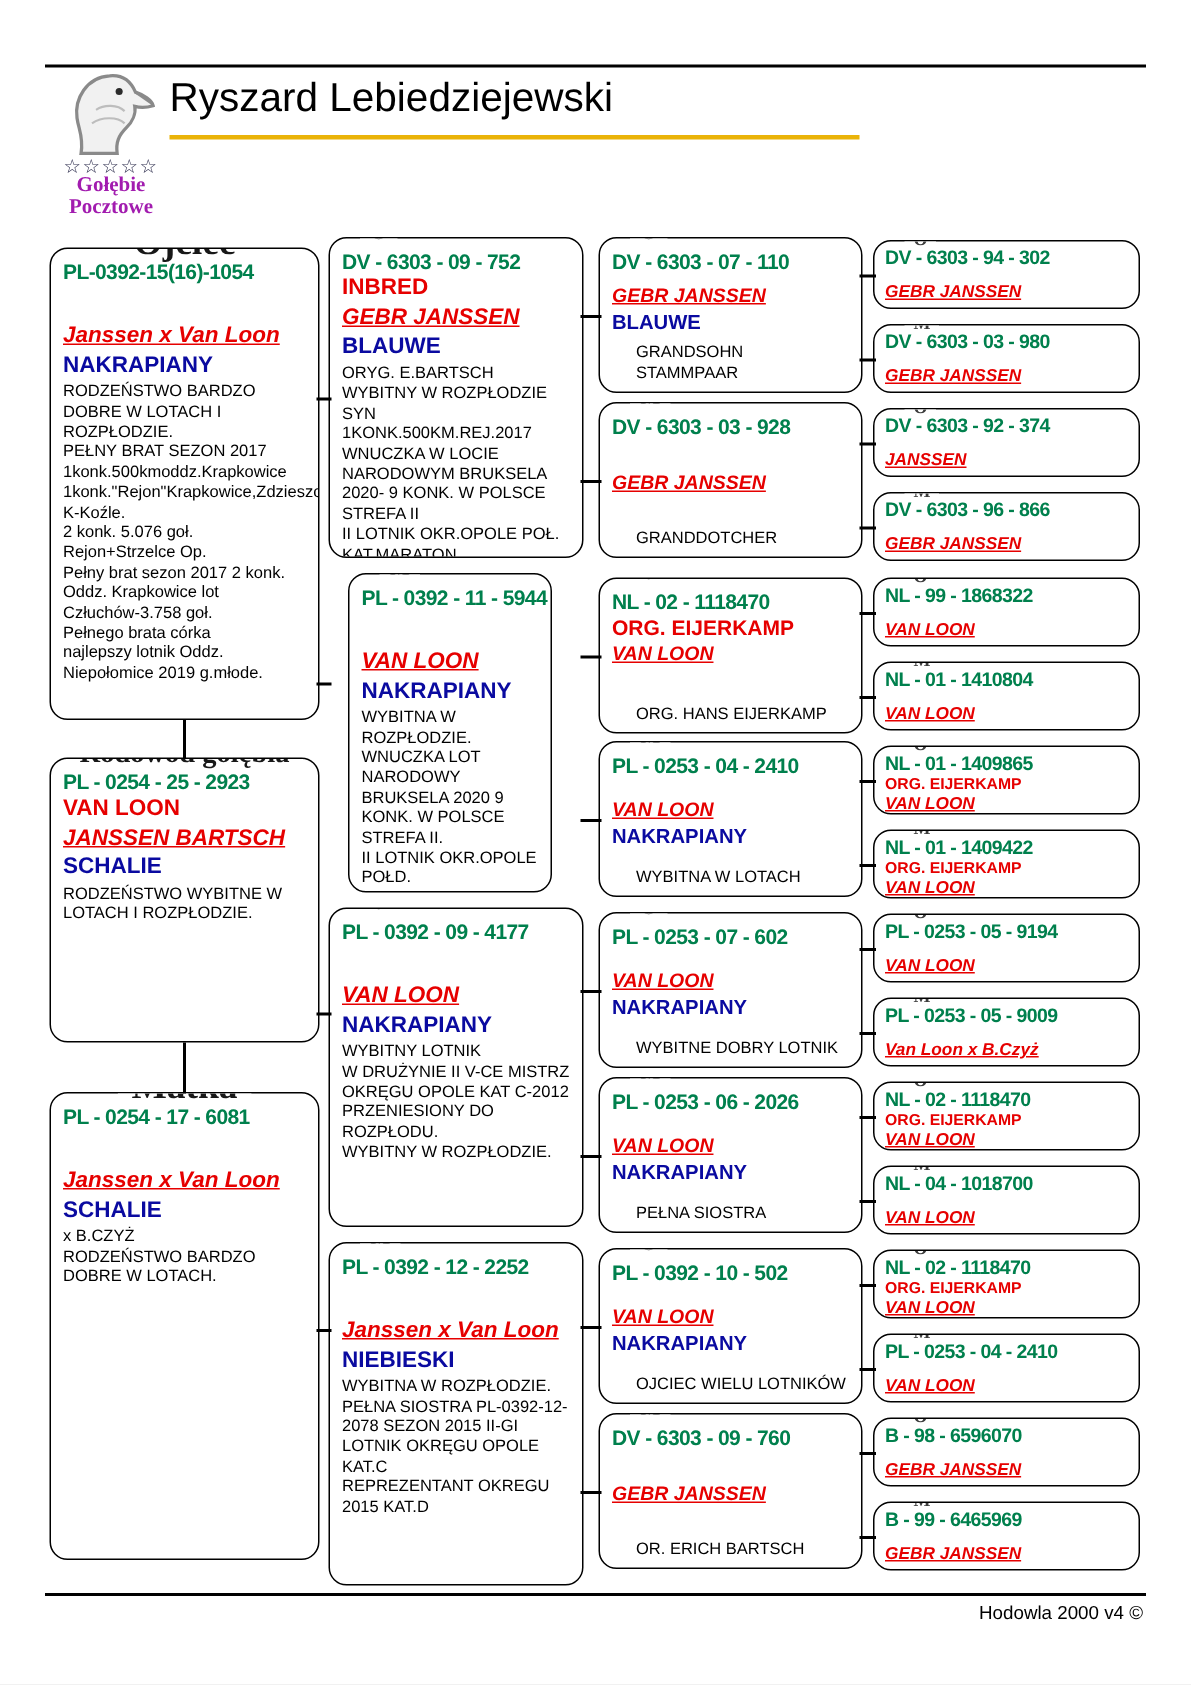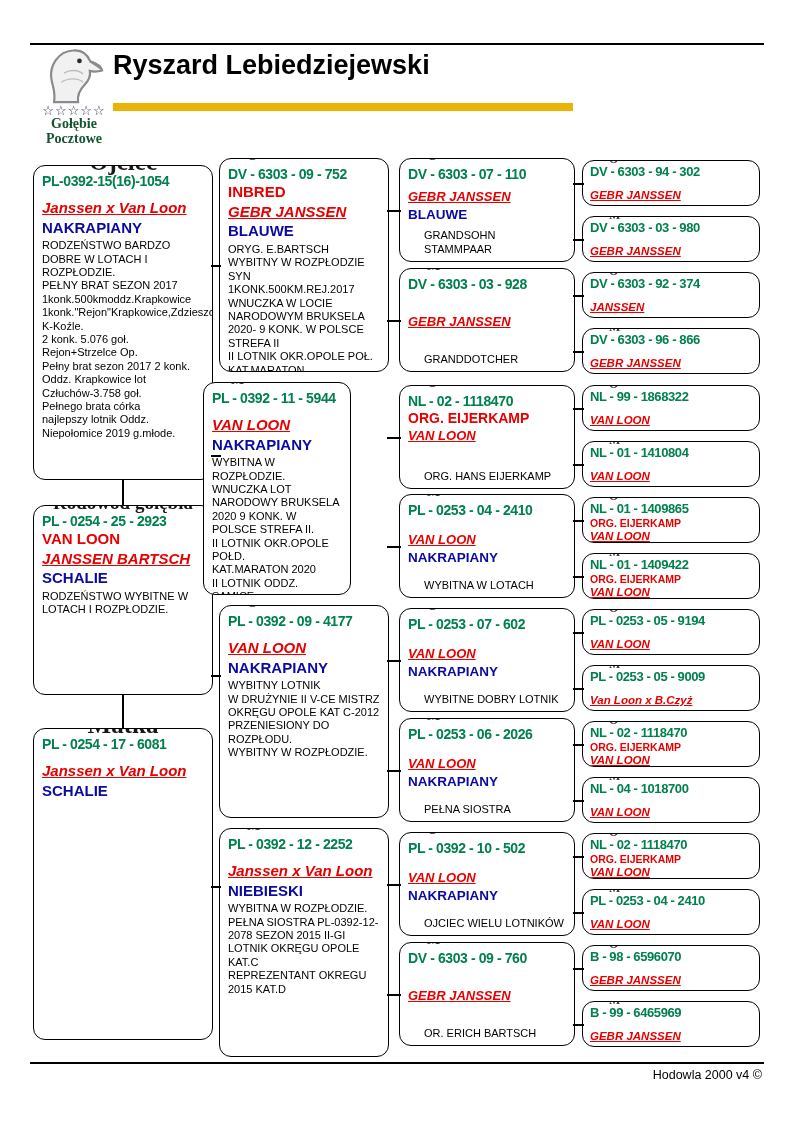--- a/index.html
+++ b/index.html
@@ -7,25 +7,25 @@
     position:relative; width:794px; height:1123px; margin:0 auto;
     background:#ffffff; font-family:"Liberation Sans","DejaVu Sans",sans-serif;
     color:#000; overflow:hidden;
   }
   .rule { position:absolute; left:30px; right:30px; border-top:2px solid #000; }
   
   .logo { position:absolute; left:32px; top:46px; width:84px; text-align:center; }
   .logo svg { width:64px; height:58px; display:block; margin:0 auto; }
   .logo .stars { font-size:13px; letter-spacing:1px; color:#2e2e4e; line-height:1; }
   .logo .ltxt { font-family:"Liberation Serif","DejaVu Serif",serif; font-weight:bold;
-                font-size:14px; color:#14532d; line-height:1.05; }
+                font-size:14px; color:#a21caf; line-height:1.05; }
   .breeder-name {
     position:absolute; left:113px; top:50px; width:460px;
-    font-size:27px; font-weight:bold; padding-bottom:22px;
-    border-bottom:8px solid #eab308; white-space:nowrap;
+    font-size:27px; font-weight:normal; padding-bottom:9px;
+    border-bottom:3px solid #eab308; white-space:nowrap;
   }
   .addr { position:absolute; right:30px; top:49px; text-align:right;
           font-size:11.5px; line-height:1.42; }
   
   .pbox {
     position:absolute; box-sizing:border-box; background:#fff;
     border:1.5px solid #000; border-radius:12px;
     padding:6px 8px 5px 8px; display:flex; flex-direction:column; overflow:hidden;
   }
   .sex {
@@ -41,21 +41,21 @@
   }
   .btitle.small { font-size:19px; top:-13px; }
   .ring  { font-weight:bold; color:#00804d; font-size:14px;
            letter-spacing:-0.4px; white-space:nowrap; line-height:1.3; }
   .extra { font-weight:bold; color:#e60000; font-size:15px; line-height:1.25; }
   .strain{ font-weight:bold; font-style:italic; color:#e60000;
            text-decoration:underline; font-size:15px; line-height:1.3; }
   .cline { font-weight:bold; color:#0a0aa0; font-size:15px; line-height:1.3; }
   .desc  { font-size:11px; line-height:1.22; white-space:pre-line; margin-top:2px; }
   
-  .g1 .ring + .strain, .g2 .ring + .strain { margin-top:8px; }
+  .g1 .ring + .strain, .g2 .ring + .strain { margin-top:24px; }
   .g1 .extra + .strain, .g2 .extra + .strain { margin-top:0; }
   .g3 .ring { font-size:14px; }
   .g3 .extra { font-size:14px; }
   .g3 .strain { font-size:13px; }
   .g3 .cline { font-size:13.5px; }
   .g3 .ring + .strain { margin-top:auto; }
   .g3 .extra + .strain { margin-top:0; }
   .g3 .desc { margin-top:auto;margin-left:16px; }
   .g4 { padding:3px 7px; }
   .g4 .ring { font-size:13px; line-height:1.2; }
@@ -117,36 +117,38 @@
     <div class="strain">JANSSEN BARTSCH</div>
     <div class="cline">SCHALIE</div>
     <div class="desc">RODZEŃSTWO WYBITNE W LOTACH I ROZPŁODZIE.</div>
   </div>
 
   <div class="pbox g1" style="left:33px;top:728px;width:180px;height:312px">
     <span class="btitle">Matka</span>
     <div class="ring">PL - 0254 - 17 - 6081</div>
     <div class="strain">Janssen x Van Loon</div>
     <div class="cline">SCHALIE</div>
+    <div class="desc">x B.CZYŻ
+RODZEŃSTWO BARDZO DOBRE W LOTACH.</div>
   </div>
 
   <div class="pbox g2" style="left:219px;top:158px;width:170px;height:214px">
     <span class="sex">O</span>
     <div class="ring">DV - 6303 - 09 - 752</div>
     <div class="extra">INBRED</div>
     <div class="strain">GEBR JANSSEN</div>
     <div class="cline">BLAUWE</div>
     <div class="desc">ORYG. E.BARTSCH
 WYBITNY W ROZPŁODZIE
 SYN 1KONK.500KM.REJ.2017
 WNUCZKA W LOCIE NARODOWYM BRUKSELA 2020- 9 KONK. W POLSCE STREFA II
 II LOTNIK OKR.OPOLE POŁ.
 KAT.MARATON.</div>
   </div>
-  <div class="pbox g2" style="left:203px;top:382px;width:148px;height:213px">
+  <div class="pbox g2" style="left:232px;top:382px;width:136px;height:213px">
     <span class="sex">M</span>
     <div class="ring">PL - 0392 - 11 - 5944</div>
     <div class="strain">VAN LOON</div>
     <div class="cline">NAKRAPIANY</div>
     <div class="desc">WYBITNA W ROZPŁODZIE.
 WNUCZKA LOT NARODOWY BRUKSELA 2020 9 KONK. W POLSCE STREFA II.
 II LOTNIK OKR.OPOLE POŁD.
 KAT.MARATON 2020
 II LOTNIK ODDZ. SAMICE.
 SYN SEZON 2017 I KONK.

